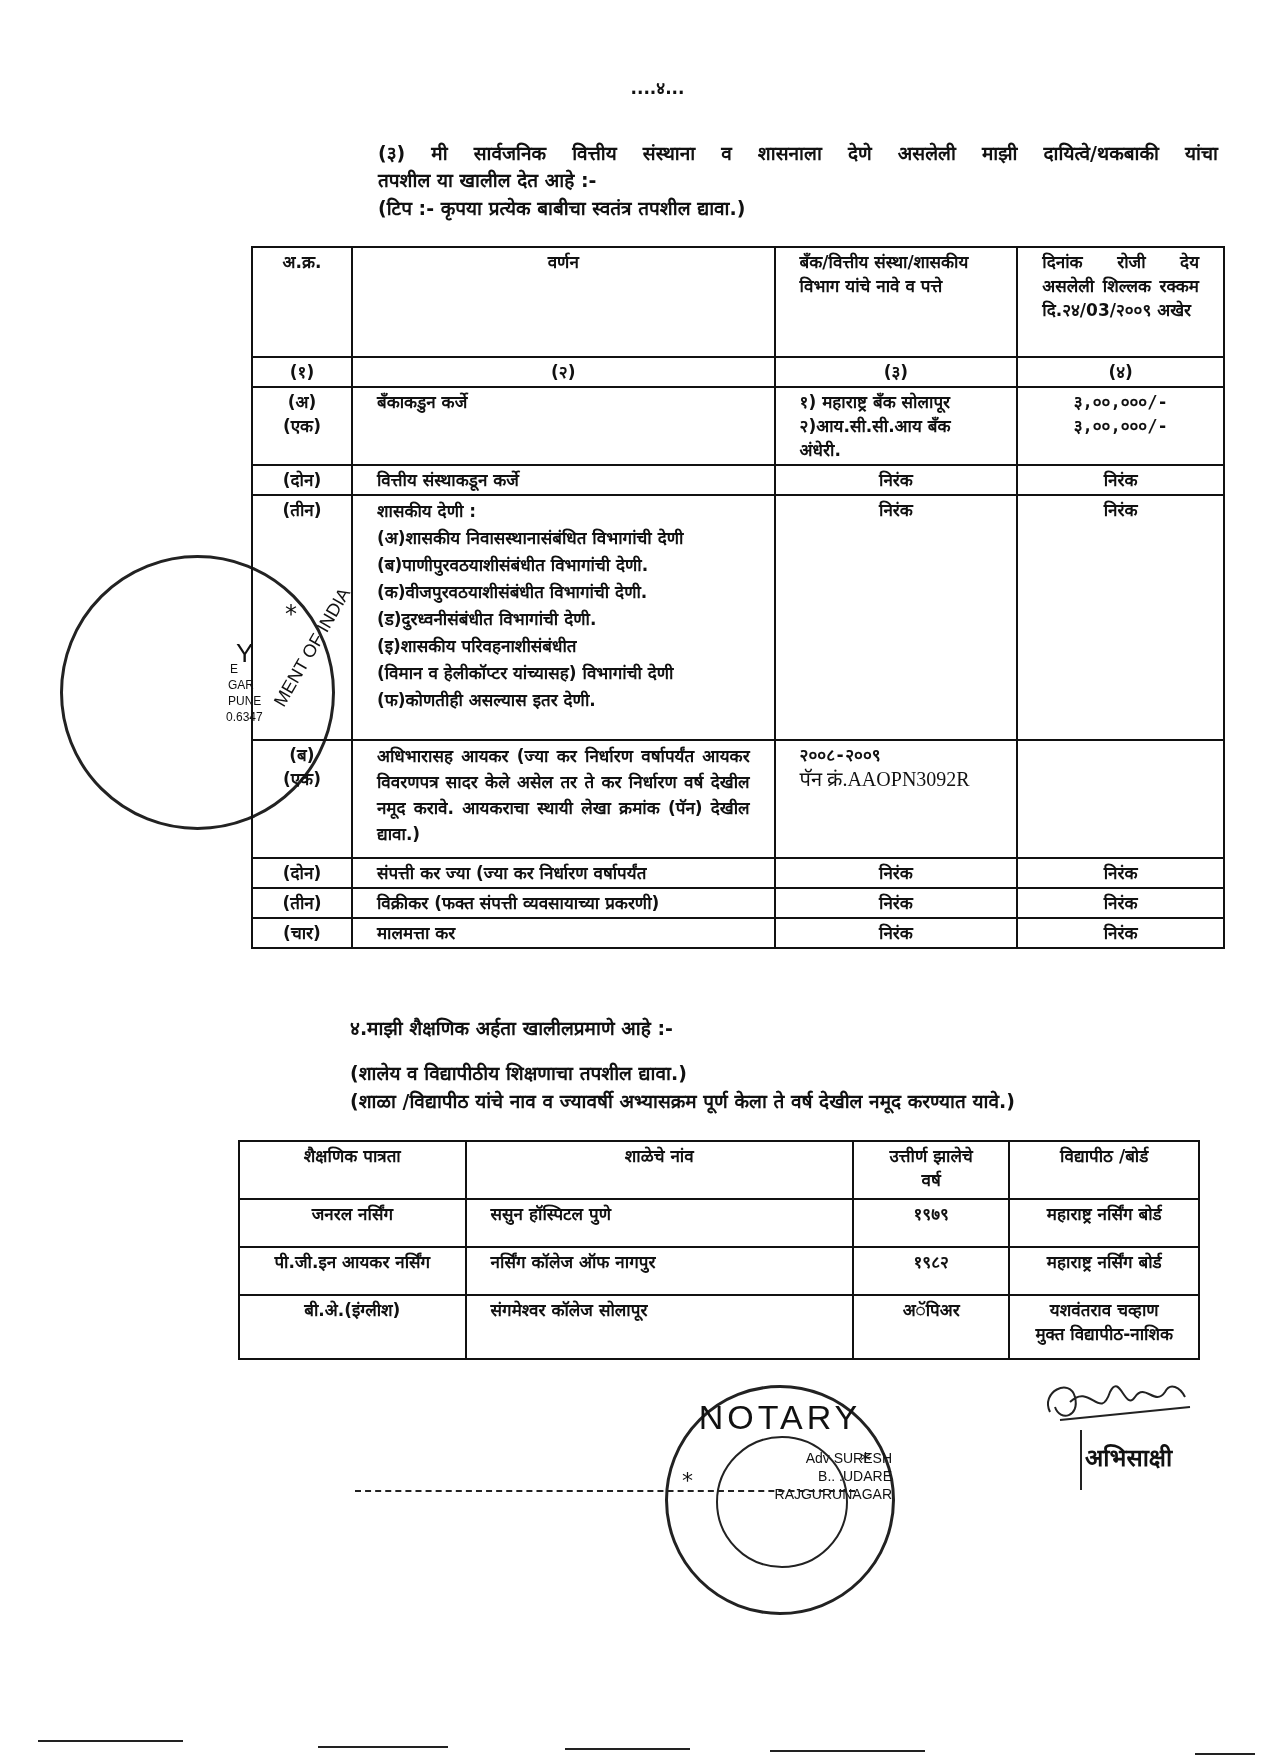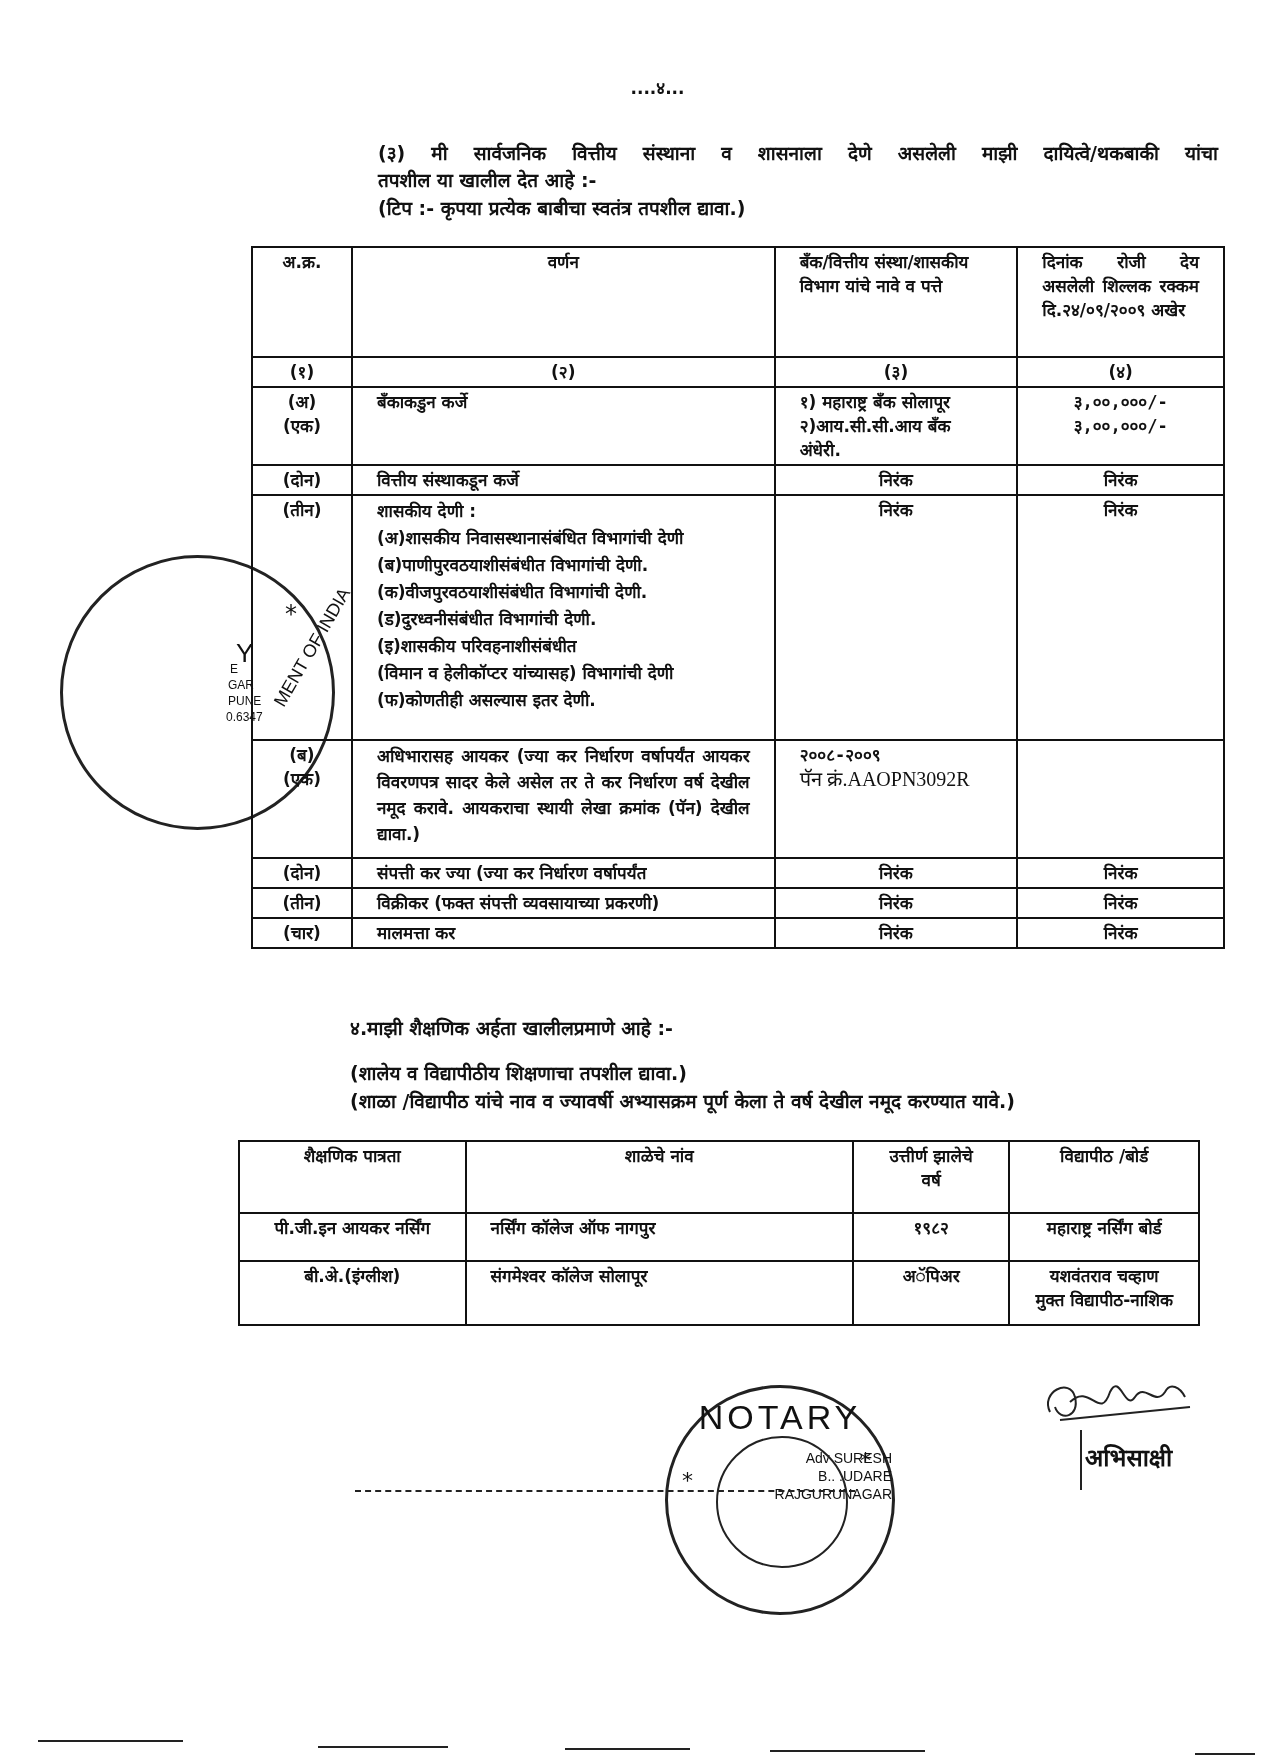--- a/index.html
+++ b/index.html
@@ -34,21 +34,21 @@
     .sec4-note1 { left: 350px; top: 1060px; }
     .sec4-note2 { left: 350px; top: 1088px; }
 
     .edu { left: 238px; top: 1140px; width: 962px; }
     .edu col.e1 { width: 220px; }
     .edu col.e2 { width: 376px; }
     .edu col.e3 { width: 152px; }
     .edu col.e4 { width: 184px; }
     .edu td { padding: 4px 8px; }
     .edu tr.row { height: 48px; }
-    .edu tr.head { height: 72px; }
+    .edu tr.head { height: 58px; }
 
     .stamp-notary {
       left: 665px; top: 1385px; width: 230px; height: 230px; border-radius: 50%;
       border: 3px solid #222; box-sizing: border-box;
     }
     .stamp-notary::after {
       content: ""; position: absolute; left: 48px; top: 48px; width: 128px; height: 128px;
       border: 2px solid #222; border-radius: 50%;
     }
     .stamp-title { left: 0; top: 10px; width: 224px; text-align: center; font-size: 34px; letter-spacing: 4px; font-family: "Liberation Sans", sans-serif; }
@@ -94,21 +94,21 @@
       <col class="c1">
       <col class="c2">
       <col class="c3">
       <col class="c4">
     </colgroup>
   <tbody>
       <tr style="height:110px;">
     <td class="c">अ.क्र.</td>
     <td class="c">वर्णन</td>
     <td>बँक/वित्तीय संस्था/शासकीय विभाग यांचे नावे व पत्ते</td>
-    <td class="hdr4">दिनांक रोजी देय असलेली शिल्लक रक्कम दि.२४/०९/२००९ अखेर</td>
+    <td class="hdr4">दिनांक रोजी देय असलेली शिल्लक रक्कम दि.२४/03/२००९ अखेर</td>
   </tr>
   <tr>
     <td class="c">(१)</td>
     <td class="c">(२)</td>
     <td class="c">(३)</td>
     <td class="c">(४)</td>
   </tr>
   <tr style="height:78px;">
     <td class="c" style="white-space:pre-line;">(अ)
 (एक)</td>
@@ -180,20 +180,26 @@
       <col class="e4">
     </colgroup>
   <tbody>
       <tr class="head">
     <td class="c">शैक्षणिक पात्रता</td>
     <td class="c">शाळेचे नांव</td>
     <td class="c">उत्तीर्ण झालेचे वर्ष</td>
     <td class="c">विद्यापीठ /बोर्ड</td>
   </tr>
   <tr class="row">
+    <td class="c">जनरल नर्सिंग</td>
+    <td>ससुन हॉस्पिटल पुणे</td>
+    <td class="c year">१९७९</td>
+    <td class="c">महाराष्ट्र नर्सिंग बोर्ड</td>
+  </tr>
+  <tr class="row">
     <td class="c">पी.जी.इन आयकर नर्सिंग</td>
     <td>नर्सिंग कॉलेज ऑफ नागपुर</td>
     <td class="c year">१९८२</td>
     <td class="c">महाराष्ट्र नर्सिंग बोर्ड</td>
   </tr>
   <tr class="row" style="height:64px;">
     <td class="c">बी.अे.(इंग्लीश)</td>
     <td>संगमेश्वर कॉलेज सोलापूर</td>
     <td class="c">अॅपिअर</td>
     <td class="c">यशवंतराव चव्हाण मुक्त विद्यापीठ-नाशिक</td>

